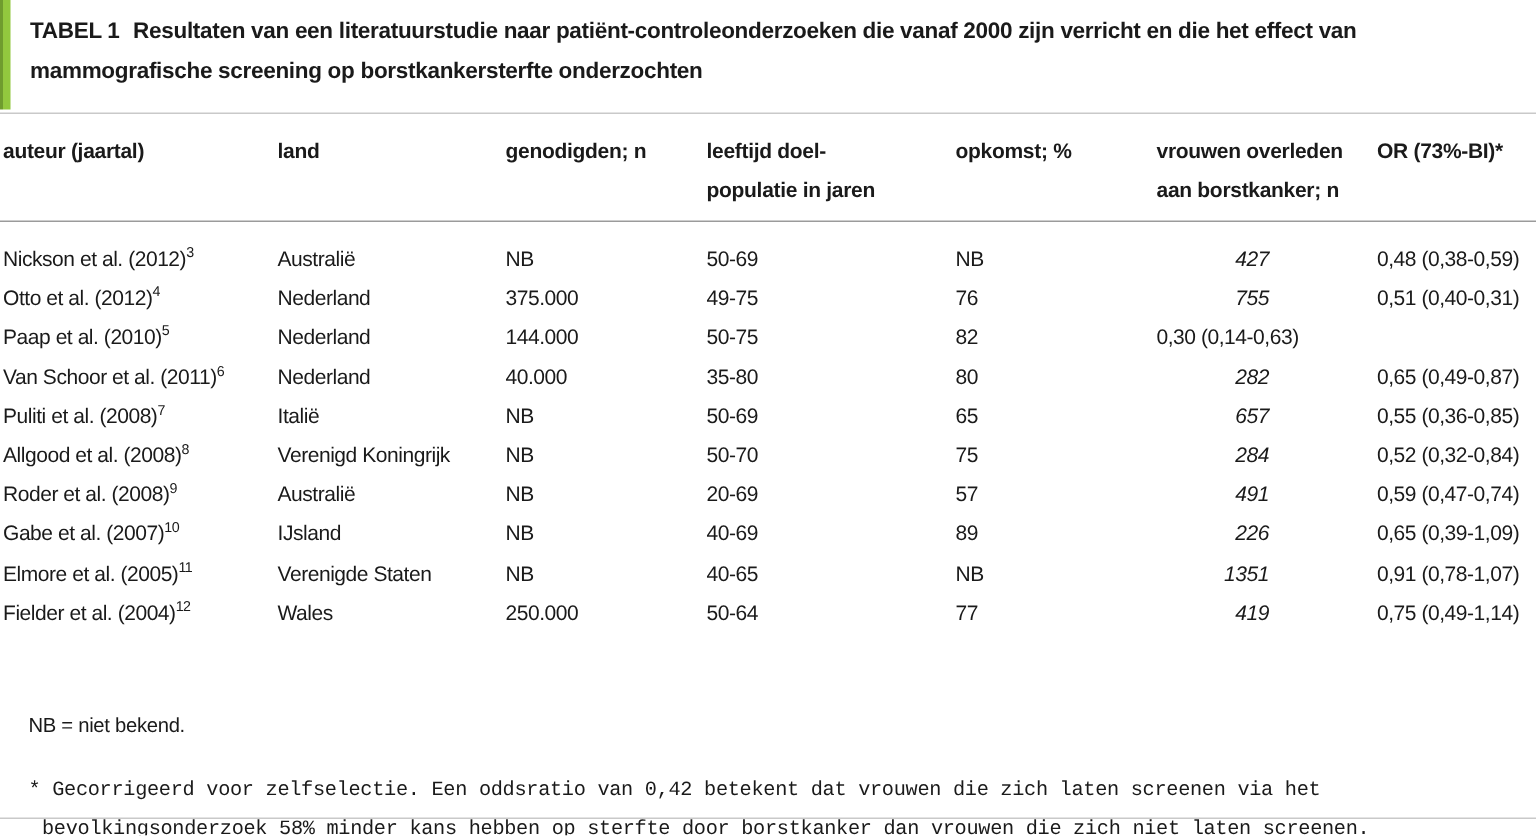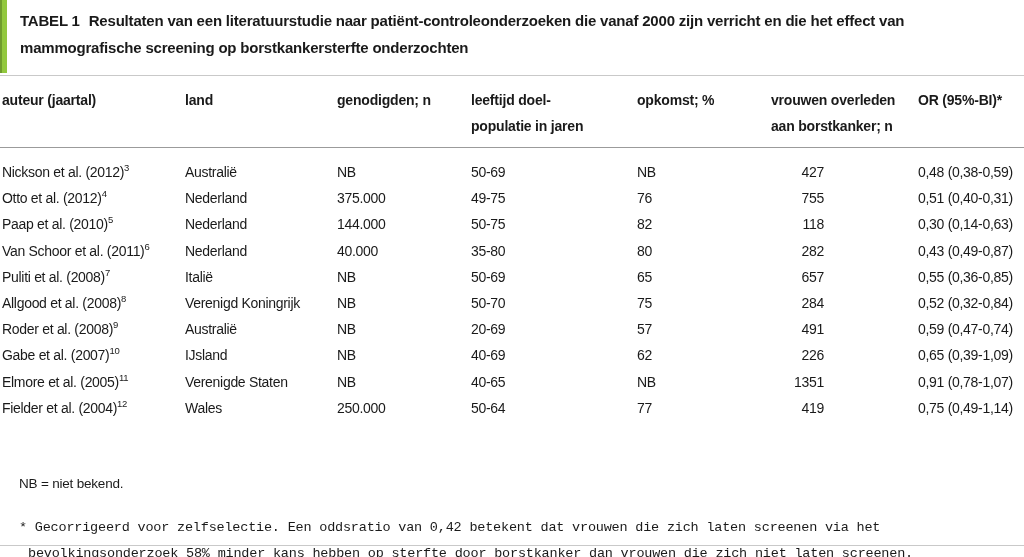--- a/index.html
+++ b/index.html
@@ -64,21 +64,22 @@
     font-size: 14px;
     letter-spacing: -0.3px;
   }
   .tbody .grid-row {
     height: 26.2px;
     align-items: center;
   }
   .tbody .cell { white-space: nowrap; }
   .tbody .cell-overleden {
     text-align: right;
-    padding-right: 94px;
+    padding-right: 72px;
+    font-style: italic;
   }
   sup {
     font-size: 9.5px;
     vertical-align: super;
     line-height: 0;
     letter-spacing: -0.3px;
   }
 
   .footnotes {
     position: absolute;
@@ -108,21 +109,21 @@
 
   <div class="thead grid-row">
     <div class="hcell">auteur (jaartal)</div>
     <div class="hcell">land</div>
     <div class="hcell">genodigden; n</div>
     <div class="hcell">leeftijd doel-
 populatie in jaren</div>
     <div class="hcell">opkomst; %</div>
     <div class="hcell">vrouwen overleden
 aan borstkanker; n</div>
-    <div class="hcell">OR (95%-BI)*</div>
+    <div class="hcell">OR (73%-BI)*</div>
   </div>
 
   <div class="rule rule-head"></div>
 
   <div class="tbody">
       <div class="grid-row body-row">
         <div class="cell cell-author">Nickson et al. (2012)<sup>3</sup></div>
         <div class="cell cell-land">Australië</div>
         <div class="cell cell-genodigden">NB</div>
         <div class="cell cell-leeftijd">50-69</div>
@@ -138,31 +139,30 @@
         <div class="cell cell-opkomst">76</div>
         <div class="cell cell-overleden">755</div>
         <div class="cell cell-or">0,51 (0,40-0,31)</div>
       </div>
       <div class="grid-row body-row">
         <div class="cell cell-author">Paap et al. (2010)<sup>5</sup></div>
         <div class="cell cell-land">Nederland</div>
         <div class="cell cell-genodigden">144.000</div>
         <div class="cell cell-leeftijd">50-75</div>
         <div class="cell cell-opkomst">82</div>
-        <div class="cell cell-overleden">118</div>
         <div class="cell cell-or">0,30 (0,14-0,63)</div>
       </div>
       <div class="grid-row body-row">
         <div class="cell cell-author">Van Schoor et al. (2011)<sup>6</sup></div>
         <div class="cell cell-land">Nederland</div>
         <div class="cell cell-genodigden">40.000</div>
         <div class="cell cell-leeftijd">35-80</div>
         <div class="cell cell-opkomst">80</div>
         <div class="cell cell-overleden">282</div>
-        <div class="cell cell-or">0,43 (0,49-0,87)</div>
+        <div class="cell cell-or">0,65 (0,49-0,87)</div>
       </div>
       <div class="grid-row body-row">
         <div class="cell cell-author">Puliti et al. (2008)<sup>7</sup></div>
         <div class="cell cell-land">Italië</div>
         <div class="cell cell-genodigden">NB</div>
         <div class="cell cell-leeftijd">50-69</div>
         <div class="cell cell-opkomst">65</div>
         <div class="cell cell-overleden">657</div>
         <div class="cell cell-or">0,55 (0,36-0,85)</div>
       </div>
@@ -182,21 +182,21 @@
         <div class="cell cell-leeftijd">20-69</div>
         <div class="cell cell-opkomst">57</div>
         <div class="cell cell-overleden">491</div>
         <div class="cell cell-or">0,59 (0,47-0,74)</div>
       </div>
       <div class="grid-row body-row">
         <div class="cell cell-author">Gabe et al. (2007)<sup>10</sup></div>
         <div class="cell cell-land">IJsland</div>
         <div class="cell cell-genodigden">NB</div>
         <div class="cell cell-leeftijd">40-69</div>
-        <div class="cell cell-opkomst">62</div>
+        <div class="cell cell-opkomst">89</div>
         <div class="cell cell-overleden">226</div>
         <div class="cell cell-or">0,65 (0,39-1,09)</div>
       </div>
       <div class="grid-row body-row">
         <div class="cell cell-author">Elmore et al. (2005)<sup>11</sup></div>
         <div class="cell cell-land">Verenigde Staten</div>
         <div class="cell cell-genodigden">NB</div>
         <div class="cell cell-leeftijd">40-65</div>
         <div class="cell cell-opkomst">NB</div>
         <div class="cell cell-overleden">1351</div>

